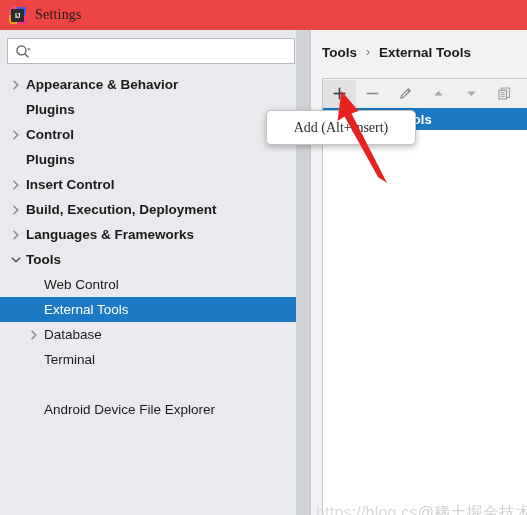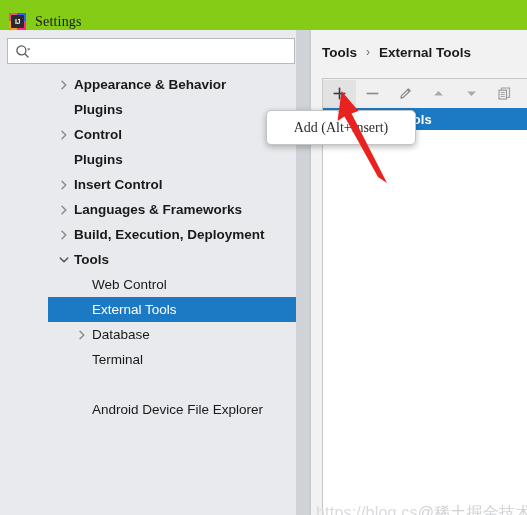--- a/index.html
+++ b/index.html
@@ -9,21 +9,21 @@
     background:#ffffff;
     overflow:hidden;
     position:relative;
     -webkit-font-smoothing:antialiased;
   }
   .window{position:absolute;inset:0;background:#fff;}
 
   
   .titlebar{
     position:absolute;left:0;top:0;width:527px;height:30px;
-    background:#84cc16;display:flex;align-items:flex-end;
+    background:#ef4444;display:flex;align-items:center;
   }
   .app-icon{
     width:17px;height:17px;margin-left:9px;margin-right:9px;
     position:relative;border-radius:2px;overflow:hidden;flex:none;
     background:#2c2c2c;
   }
   .app-icon .ij-tl{position:absolute;left:0;top:0;width:8px;height:8px;background:#f24d80;}
   .app-icon .ij-tr{position:absolute;right:0;top:0;width:9px;height:8px;background:#3d5afe;}
   .app-icon .ij-bl{position:absolute;left:0;bottom:0;width:8px;height:9px;background:#ff9a1f;}
   .app-icon .ij-br{position:absolute;right:0;bottom:0;width:9px;height:9px;background:#ff2d87;}
@@ -52,21 +52,20 @@
   .search-input{
     position:absolute;left:30px;top:0;right:4px;height:24px;
     border:0;outline:0;background:transparent;font-size:12px;
     color:#222;font-family:"Liberation Sans",sans-serif;
   }
   .search-input::placeholder{color:#9b9b9b;}
 
   .tree{
     position:absolute;left:0;top:42px;width:324px;bottom:1px;
     overflow:hidden;
-    padding-left:48px;
   }
   .tree-row{
     position:relative;height:25px;display:flex;align-items:center;
     box-sizing:border-box;cursor:default;
   }
   .tree-row.selected{background:#1c7ac4;}
   .twisty{
     width:12px;height:12px;flex:none;position:relative;margin-left:10px;margin-right:4px;
   }
   .twisty.none{visibility:hidden;}
@@ -233,29 +232,29 @@
               <line x1="3" y1="7.6" x2="7" y2="7.6" stroke="#b4b8bd" stroke-width="1"></line>
               <line x1="3" y1="9.6" x2="7" y2="9.6" stroke="#b4b8bd" stroke-width="1"></line>
             </svg></span>
         </div>
         <div class="tree-row bold">
           <span class="twisty">
             <svg width="12" height="12" viewBox="0 0 12 12">
               <path d="M4 2.2 L7.8 6 L4 9.8" fill="none" stroke="#8c8c8c" stroke-width="1.5" stroke-linecap="round" stroke-linejoin="round"></path>
             </svg>
           </span>
+          <span class="tree-label">Build, Execution, Deployment</span>
+        </div>
+        <div class="tree-row bold">
+          <span class="twisty">
+            <svg width="12" height="12" viewBox="0 0 12 12">
+              <path d="M4 2.2 L7.8 6 L4 9.8" fill="none" stroke="#8c8c8c" stroke-width="1.5" stroke-linecap="round" stroke-linejoin="round"></path>
+            </svg>
+          </span>
           <span class="tree-label">Languages &amp; Frameworks</span>
-        </div>
-        <div class="tree-row bold">
-          <span class="twisty">
-            <svg width="12" height="12" viewBox="0 0 12 12">
-              <path d="M4 2.2 L7.8 6 L4 9.8" fill="none" stroke="#8c8c8c" stroke-width="1.5" stroke-linecap="round" stroke-linejoin="round"></path>
-            </svg>
-          </span>
-          <span class="tree-label">Build, Execution, Deployment</span>
         </div>
         <div class="tree-row bold">
           <span class="twisty">
             <svg width="12" height="12" viewBox="0 0 12 12">
               <path d="M2.2 4 L6 7.8 L9.8 4" fill="none" stroke="#555" stroke-width="1.5" stroke-linecap="round" stroke-linejoin="round"></path>
             </svg>
           </span>
           <span class="tree-label">Tools</span>
         </div>
         <div class="tree-row indent1">

